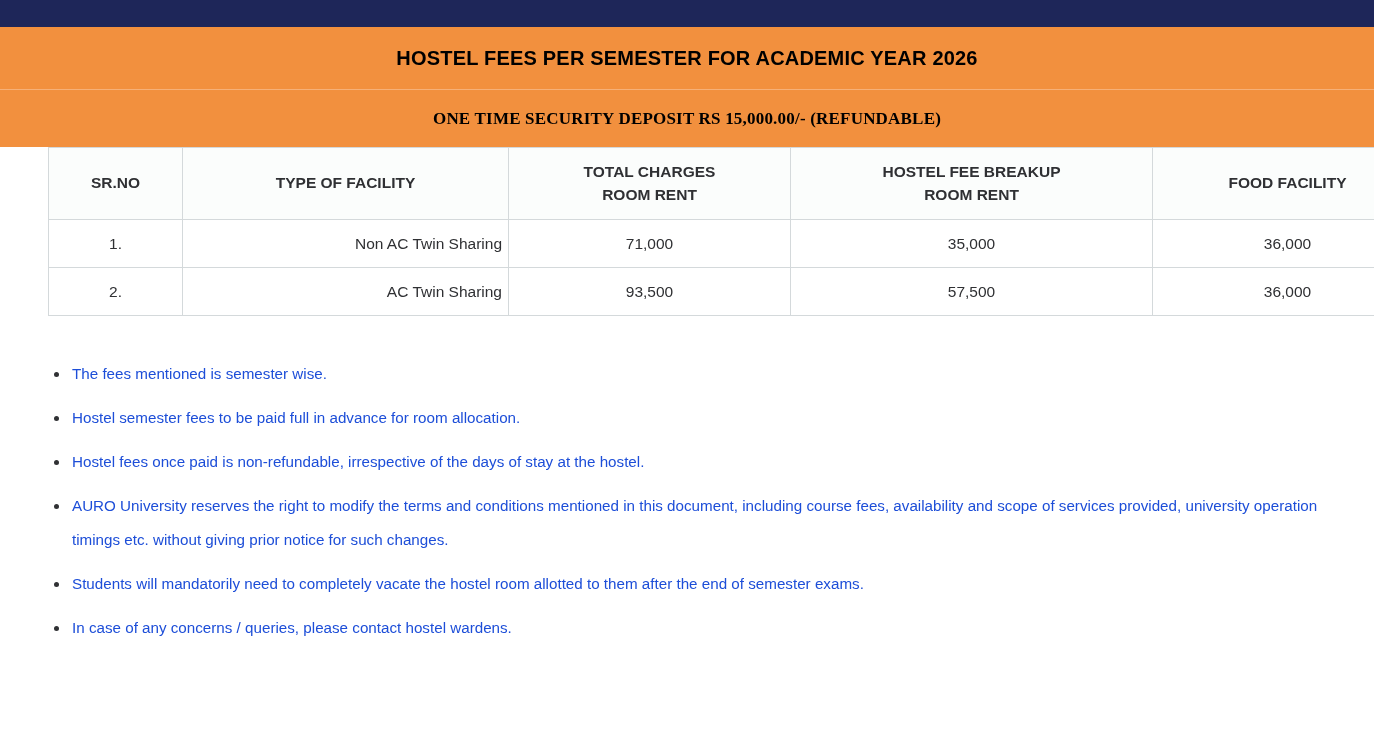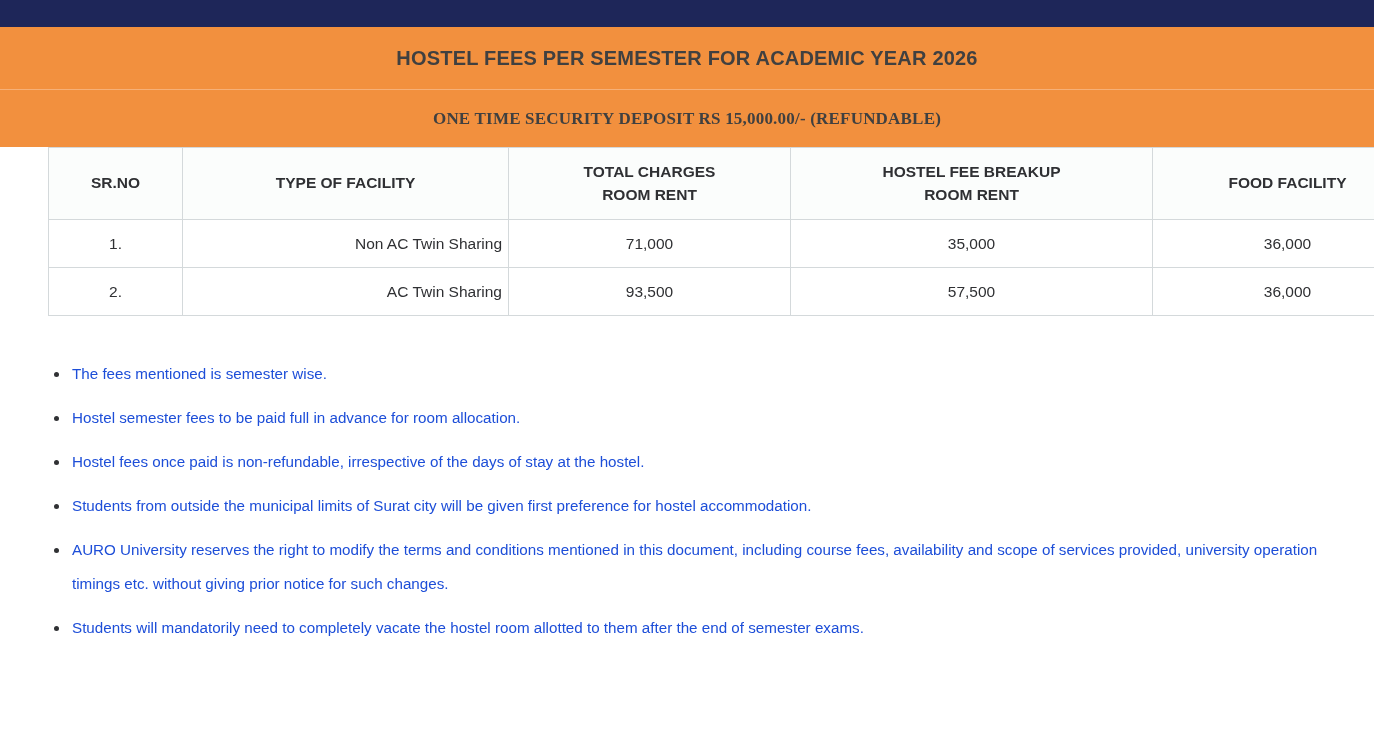--- a/index.html
+++ b/index.html
@@ -35,21 +35,21 @@
 
   
   .banner {
     position: absolute;
     left: 0;
     width: 1374px;
     background: #f2903e;
     display: flex;
     align-items: center;
     justify-content: center;
-    color: #404040;
+    color: #000000;
     font-weight: bold;
     letter-spacing: 0.2px;
     text-align: center;
   }
   .banner-title {
     top: 27px;
     height: 62px;
     font-size: 20px;
   }
   .banner-sub {
@@ -200,20 +200,20 @@
         <td>57,500</td>
         <td>36,000</td>
       </tr>
     </tbody>
   </table>
 
   <ul class="notes">
     <li>The fees mentioned is semester wise.</li>
     <li>Hostel semester fees to be paid full in advance for room allocation.</li>
     <li>Hostel fees once paid is non-refundable, irrespective of the days of stay at the hostel.</li>
-    <li>Students from outside the municipal limits of Surat city will be given first preference for hostel accommodation.</li>
     <li>AURO University reserves the right to modify the terms and conditions mentioned in this document, including course fees, availability and scope of services provided, university operation timings etc. without giving prior notice for such changes.</li>
     <li>Students will mandatorily need to completely vacate the hostel room allotted to them after the end of semester exams.</li>
+    <li>In case of any concerns / queries, please contact hostel wardens.</li>
   </ul>
 
   <div class="right-gutter"></div>
 
 </div>
 
 </body></html>

